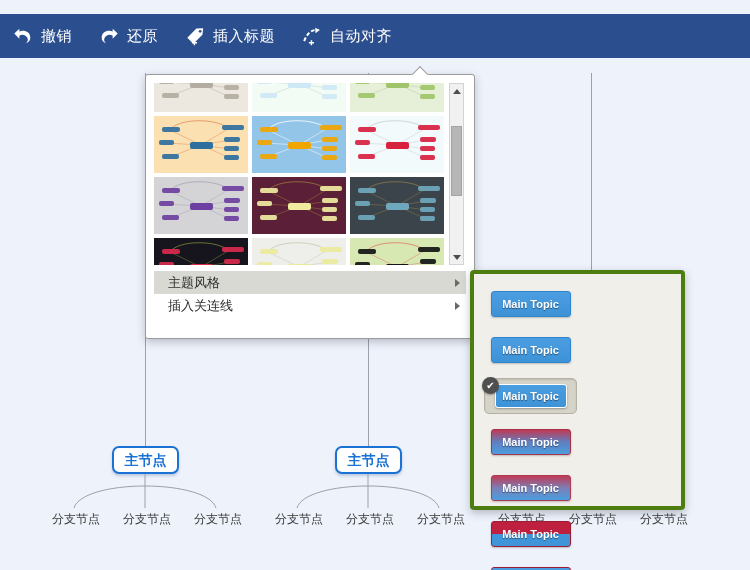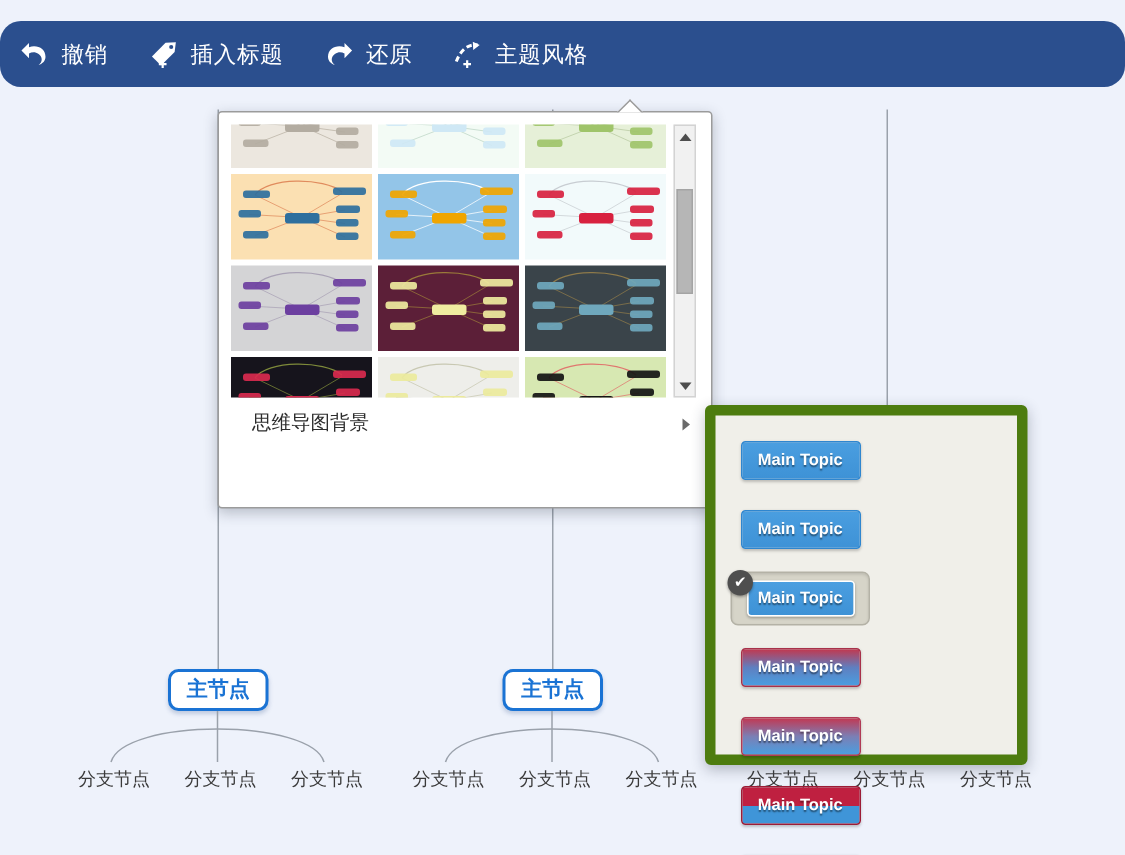--- a/index.html
+++ b/index.html
@@ -11,21 +11,20 @@
   }
   body { background: #eef2fb; position: relative; }
 
   
   #toolbar {
     position: absolute; left: 0; top: 14px;
     width: 750px; height: 44px;
     background: #2b4f8e;
     display: flex; align-items: stretch;
     z-index: 40;
-    border-radius: 14px;
   }
   .tb-item {
     display: flex; align-items: center; gap: 7px;
     padding: 0 14px 0 12px;
     color: #ffffff;
     font-size: 15px;
     cursor: pointer;
     white-space: nowrap;
   }
   .tb-item.active { background: #1d3b71; }
@@ -138,21 +137,21 @@
     width: 0; height: 0;
     border-top: 4px solid transparent; border-bottom: 4px solid transparent;
     border-left: 5px solid #6a6a6a;
   }
 
   
   #style-submenu {
     position: absolute; left: 470px; top: 270px;
     width: 215px; height: 240px;
     background: #f0efe9;
-    border: 7px solid #4d7c0f;
+    border: 4px solid #4d7c0f;
     border-radius: 4px;
     box-shadow: 0 3px 9px rgba(40,50,70,.30);
     z-index: 35;
     padding: 12px 10px;
   }
   .sm-grid { display: flex; flex-wrap: wrap; gap: 10px 12px; }
   .sm-cell {
     width: 93px; height: 36px;
     position: relative;
     display: flex; align-items: center; justify-content: center;
@@ -193,51 +192,51 @@
 
 <div id="toolbar">
 
   <div class="tb-item">
     <span class="tb-ico">
       <svg viewBox="0 0 24 24">
           <path d="M8 7 C14 5, 20 8, 20 14 C20 17, 18 19, 15 20 C18 18, 18 14, 15 12 C12.5 10.2, 10 10.6, 8 11.6 L8 15 L2.5 9.4 L8 4 Z" fill="#ffffff"></path>
         </svg>
     </span>
     <span class="tb-label">撤销</span>
+  </div>
+
+  <div class="tb-item">
+    <span class="tb-ico">
+      <svg viewBox="0 0 24 24">
+          <path d="M16 7 C10 5, 4 8, 4 14 C4 17, 6 19, 9 20 C6 18, 6 14, 9 12 C11.5 10.2, 14 10.6, 16 11.6 L16 15 L21.5 9.4 L16 4 Z" fill="#ffffff"></path>
+        </svg>
+    </span>
+    <span class="tb-label">还原</span>
   </div>
 
   <div class="tb-item">
     <span class="tb-ico">
       <svg viewBox="0 0 24 24">
         <path d="M21 3.5 L13.5 3.9 L3.6 13.8 L10.2 20.4 L20.1 10.5 Z" fill="#ffffff"></path>
         <circle cx="17.6" cy="6.9" r="1.5" fill="#2b4f8e"></circle>
         <path d="M8.6 18.5 h2 v-2 h1.6 v2 h2 v1.6 h-2 v2 h-1.6 v-2 h-2 z" fill="#ffffff"></path>
       </svg>
     </span>
     <span class="tb-label">插入标题</span>
   </div>
 
   <div class="tb-item">
     <span class="tb-ico">
       <svg viewBox="0 0 24 24">
-          <path d="M16 7 C10 5, 4 8, 4 14 C4 17, 6 19, 9 20 C6 18, 6 14, 9 12 C11.5 10.2, 14 10.6, 16 11.6 L16 15 L21.5 9.4 L16 4 Z" fill="#ffffff"></path>
-        </svg>
-    </span>
-    <span class="tb-label">还原</span>
-  </div>
-
-  <div class="tb-item">
-    <span class="tb-ico">
-      <svg viewBox="0 0 24 24">
         <path d="M3.5 17.5 C7 8, 13 4.5, 19 5.5" stroke="#ffffff" stroke-width="2.2" fill="none" stroke-dasharray="4 2.5"></path>
         <path d="M15.5 3 L20.5 5.5 L15.8 9 Z" fill="#ffffff"></path>
         <path d="M8.6 18.5 h2 v-2 h1.6 v2 h2 v1.6 h-2 v2 h-1.6 v-2 h-2 z" fill="#ffffff"></path>
       </svg>
     </span>
-    <span class="tb-label">主题风格</span>
+    <span class="tb-label">自动对齐</span>
   </div>
 
 
 </div>
 
 <div id="canvas" style="background: rgb(238, 242, 251);">
     <div class="conn-line vline" style="left: 145px; top: 15px; height: 373px; background: rgb(154, 161, 171);"></div>
     <div class="main-node" style="left: 112px; top: 388px; width: 67px; border-color: rgb(26, 115, 212); color: rgb(26, 115, 212);">主节点</div>
     <svg class="branch-arc" width="230" height="40" style="left: 30px; top: 416px;">
       <path d="M115 0 L115 34" stroke="#9aa1ab" fill="none" stroke-width="1"></path>
@@ -500,21 +499,22 @@
     <div class="sb-arrow up">
         <span class="sb-tri up"></span>
       </div>
     <div id="sb-thumb"></div>
     <div class="sb-arrow down">
         <span class="sb-tri down"></span>
       </div>
   </div>
 
   <div id="dd-menu">
-      <div class="dd-row"><span>思维导图背景</span><span class="sub-arrow"></span></div>
+      <div class="dd-row sel"><span>主题风格</span><span class="sub-arrow"></span></div>
+      <div class="dd-row"><span>插入关连线</span><span class="sub-arrow"></span></div>
     </div>
 </div>
 
 <div id="style-submenu">
   <div class="sm-grid" id="sm-grid">
       <div class="sm-cell">
         <div class="sm-btn" style="background: linear-gradient(rgb(74, 158, 224), rgb(62, 146, 214)); border: 1px solid rgb(47, 134, 207);">Main Topic</div>
       </div>
       <div class="sm-cell">
         <div class="sm-btn" style="background: linear-gradient(rgb(74, 158, 224), rgb(62, 146, 214)); border: 1px solid rgb(47, 134, 207);">Main Topic</div>

